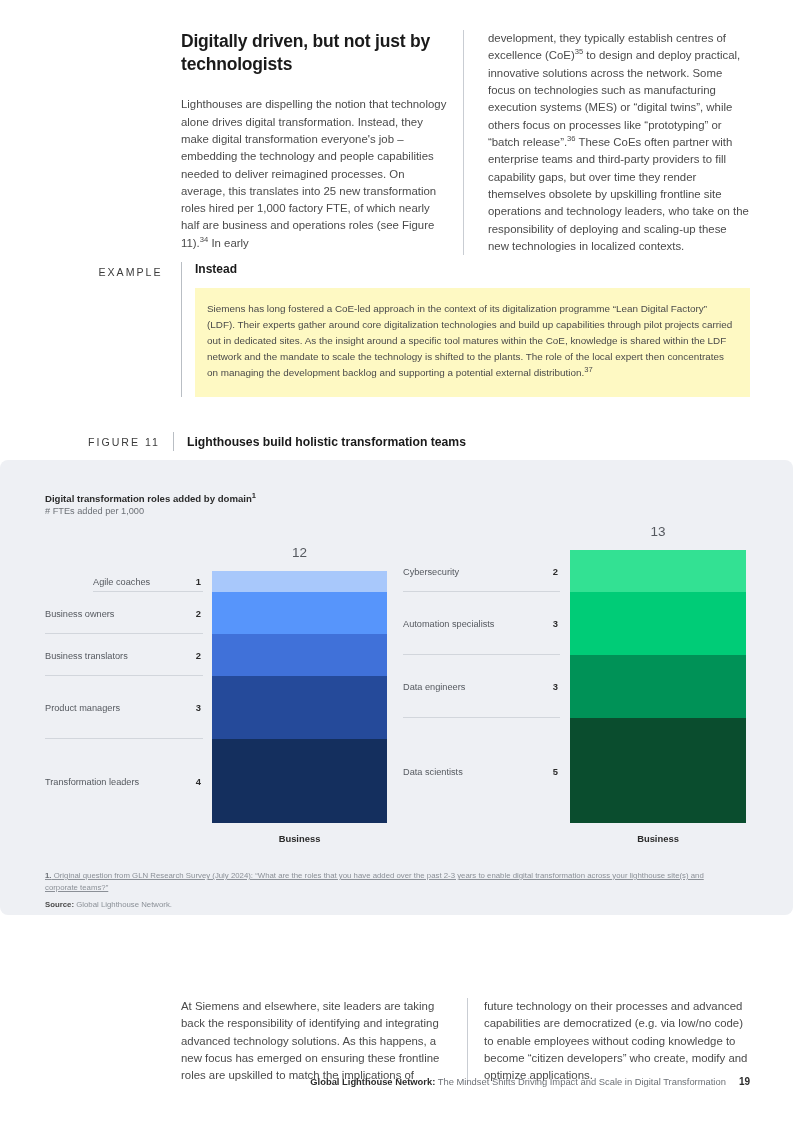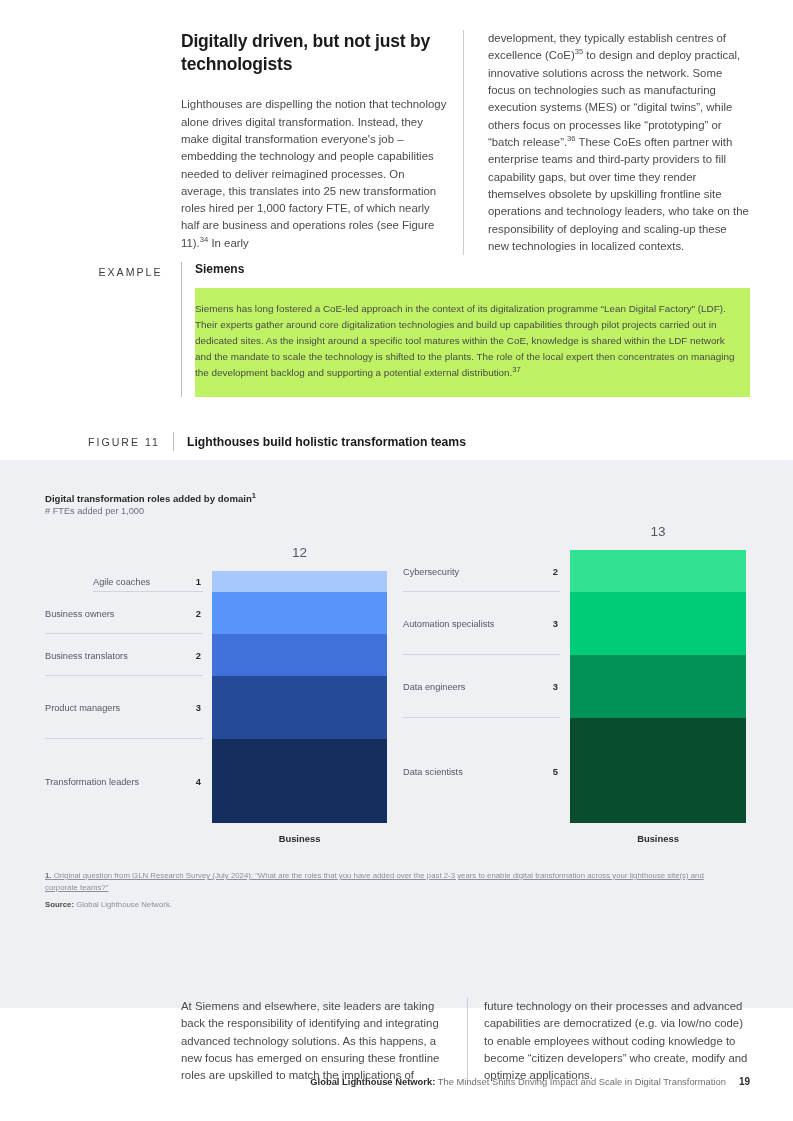--- a/index.html
+++ b/index.html
@@ -76,22 +76,22 @@
     border-left: 1px solid #b9bec4;
     padding-left: 13px;
   }
   .example-title {
     font-size: 12px;
     font-weight: bold;
     color: #1a1a1a;
     margin: 0 0 12px 0;
   }
   .example-card {
-    background: #bef264;
-    padding: 13px 14px 16px 0;
+    background: #fef9c3;
+    padding: 13px 14px 16px 12px;
     font-size: 9.9px;
     line-height: 1.62;
     color: #4a4a4a;
   }
 
   
   .figure-caption {
     position: absolute;
     left: 88px;
     top: 432px;
@@ -115,22 +115,23 @@
     color: #1a1a1a;
     padding-left: 13px;
   }
 
   
   .figure-band {
     position: absolute;
     left: 0;
     top: 460px;
     width: 793px;
-    height: 548px;
+    height: 455px;
     background: #eef0f4;
+    border-radius: 8px;
   }
   .chart-head {
     position: absolute;
     left: 45px;
     top: 33px;
   }
   .chart-head-title {
     font-size: 9.6px;
     font-weight: bold;
     color: #2b2b2b;
@@ -251,21 +252,21 @@
     </div>
     <div class="col-right">
       <p class="body"><span>development, they typically establish centres of excellence (CoE)</span><sup>35</sup><span> to design and deploy practical, innovative solutions across the network. Some focus on technologies such as manufacturing execution systems (MES) or “digital twins”, while others focus on processes like “prototyping” or “batch release”.</span><sup>36</sup><span> These CoEs often partner with enterprise teams and third-party providers to fill capability gaps, but over time they render themselves obsolete by upskilling frontline site operations and technology leaders, who take on the responsibility of deploying and scaling-up these new technologies in localized contexts.</span></p>
     </div>
   </div>
 
   <div class="example-wrap">
     <div class="example-row">
       <div class="example-label">EXAMPLE</div>
       <div class="example-body">
-        <div class="example-title">Siemens</div>
+        <div class="example-title">Instead</div>
         <div class="example-card"><span>Siemens has long fostered a CoE-led approach in the context of its digitalization programme “Lean Digital Factory” (LDF).  Their experts gather around core digitalization technologies and build up capabilities through pilot projects carried out in dedicated sites. As the insight around a specific tool matures within the CoE, knowledge is shared within the LDF network and the mandate to scale the technology is shifted to the plants. The role of the local expert then concentrates on managing the development backlog and supporting a potential external distribution.</span><sup>37</sup></div>
       </div>
     </div>
   </div>
 
   <div class="figure-caption">
     <span class="figure-num">FIGURE 11</span>
     <span class="figure-divider"></span>
     <span class="figure-title">Lighthouses build holistic transformation teams</span>
   </div>

